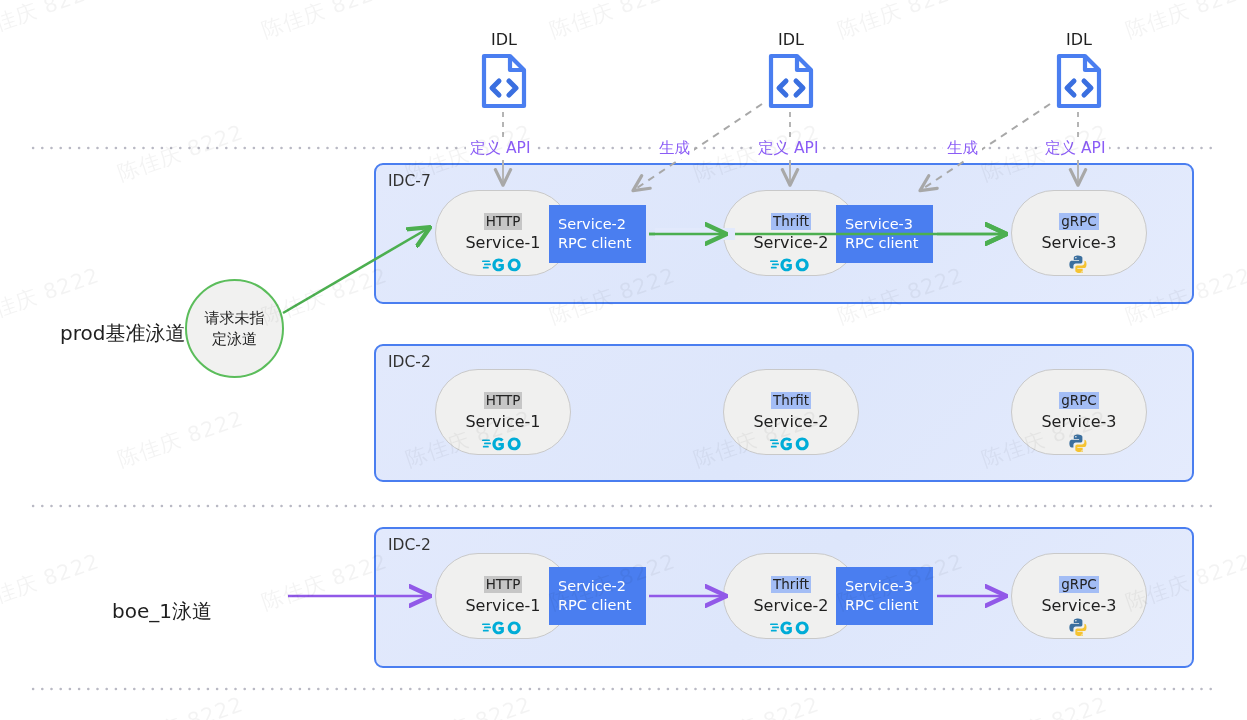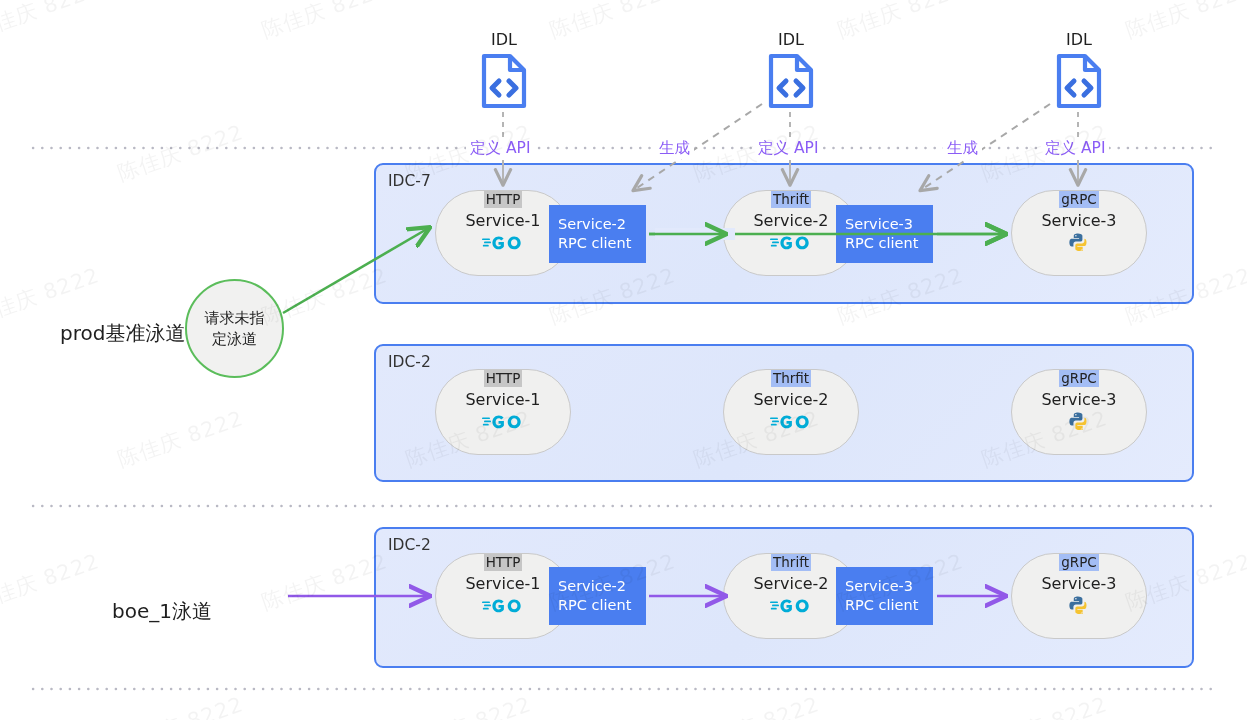--- a/index.html
+++ b/index.html
@@ -49,21 +49,21 @@
   
   .svc{
     position:absolute;
     width:136px;height:86px;
     background:#f0f0ef;
     border:1.6px solid #c9c9c9;
     border-radius:43px/43px;
     z-index:3;
     display:flex;flex-direction:column;align-items:center;justify-content:flex-start;
     box-sizing:border-box;
-    padding-top:0;
+    padding-top:22px;
   }
   .proto{
     font-size:13.5px;line-height:17px;
     padding:0 2px;color:#222;
     font-family:"DejaVu Sans","Liberation Sans",sans-serif;
   }
   .proto.http{background:#c6c6c6;}
   .proto.thrift{background:#a3bdf5;}
   .proto.grpc{background:#a3bdf5;}
   .svc-name{

